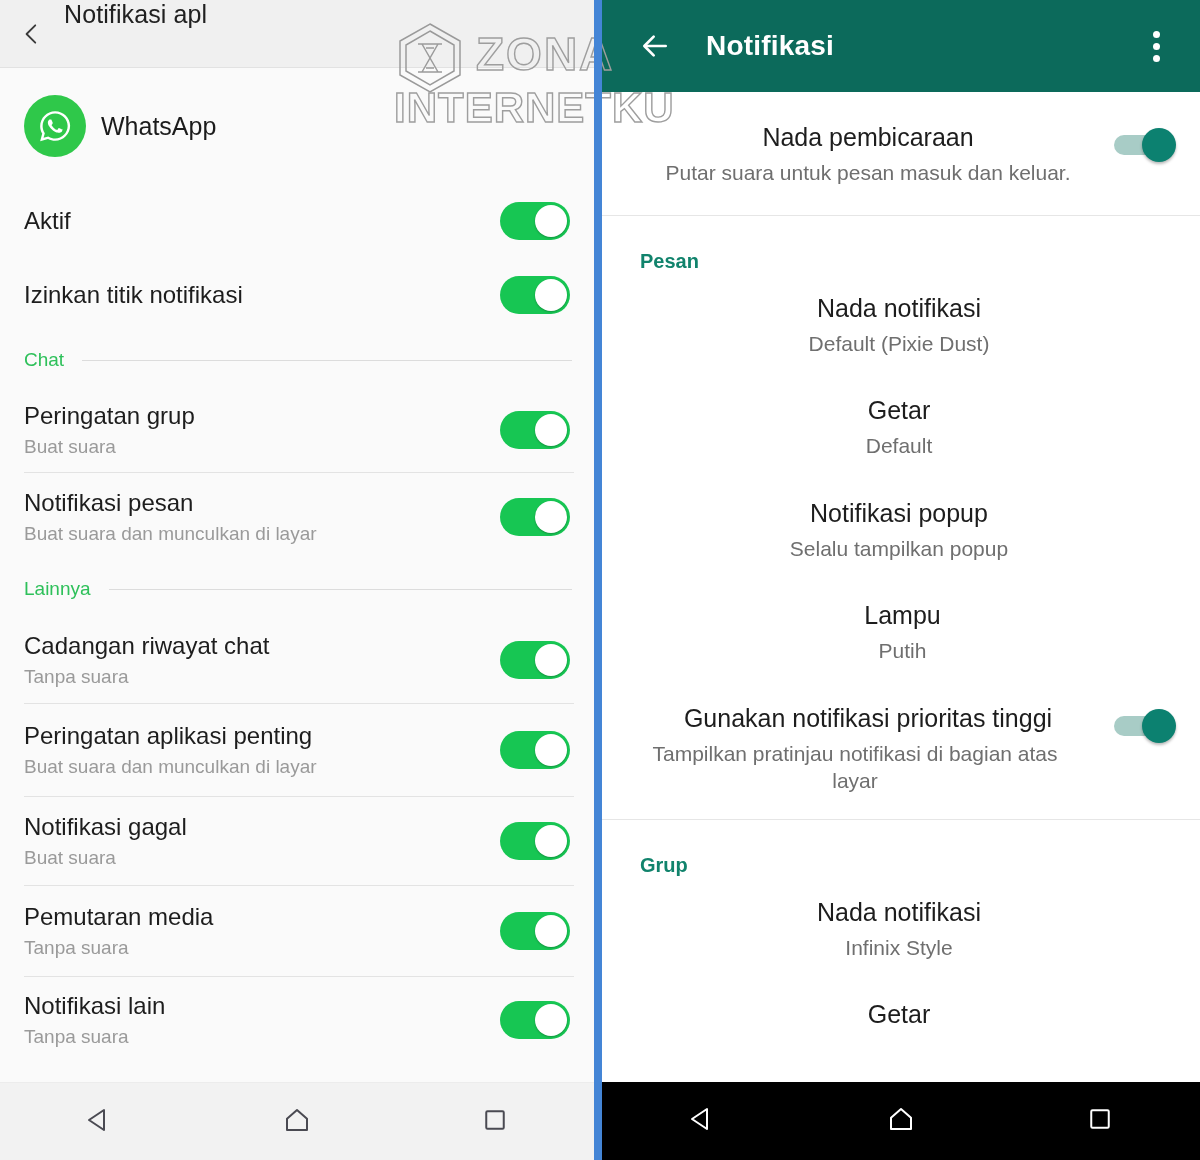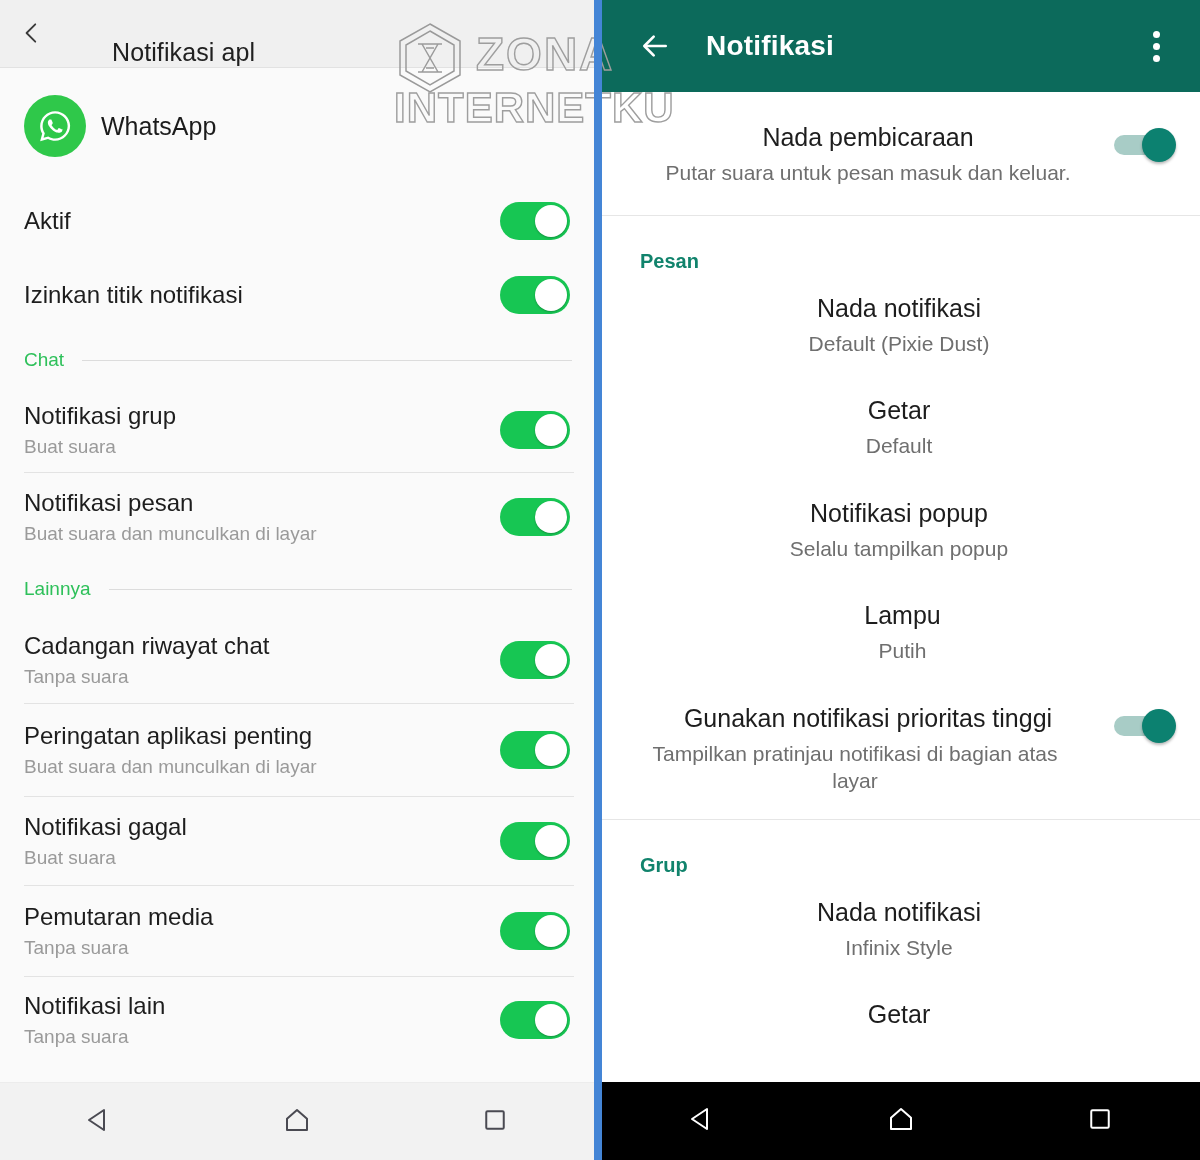--- a/index.html
+++ b/index.html
@@ -13,23 +13,23 @@
 
   
   .pane-left {
     position:relative;
     width:594px; height:1160px;
     background:#fafafa;
     overflow:hidden;
   }
   .l-appbar {
     height:68px; background:#f0f0f0;
-    display:flex; align-items:flex-end;
+    display:flex; align-items:flex-start;
     border-bottom:1px solid #e2e2e2;
-    position:relative; z-index:3;gap:48px;
+    position:relative; z-index:3;
   }
   .l-back { width:64px; height:68px; display:flex; align-items:center; justify-content:center; }
   .l-back svg { width:26px; height:26px; }
   .l-title { font-size:25px; color:#202020; font-weight:400; letter-spacing:.1px; }
 
   .l-app-row { height:116px; display:flex; align-items:center; padding-left:24px; position:relative; z-index:2; }
   .wa-icon { width:62px; height:62px; border-radius:50%; background:#2fc84a;
              display:flex; align-items:center; justify-content:center; flex:0 0 auto; }
   .wa-icon svg { width:44px; height:44px; }
   .l-app-name { font-size:25px; color:#1b1b1b; margin-left:15px; }
@@ -132,21 +132,21 @@
         <div class="pill"></div>
       </div>
 
       <div class="l-section">
         <div class="lbl">Chat</div>
         <div class="rule"></div>
       </div>
 
       <div class="l-row" style="min-height:84px;">
         <div class="txt">
-          <div class="title">Notifikasi grup</div>
+          <div class="title">Peringatan grup</div>
           <div class="sub">Buat suara</div>
         </div>
         <div class="pill"></div>
       </div>
       <div class="l-div"></div>
 
       <div class="l-row" style="min-height:88px;">
         <div class="txt">
           <div class="title">Notifikasi pesan</div>
           <div class="sub">Buat suara dan munculkan di layar</div>

